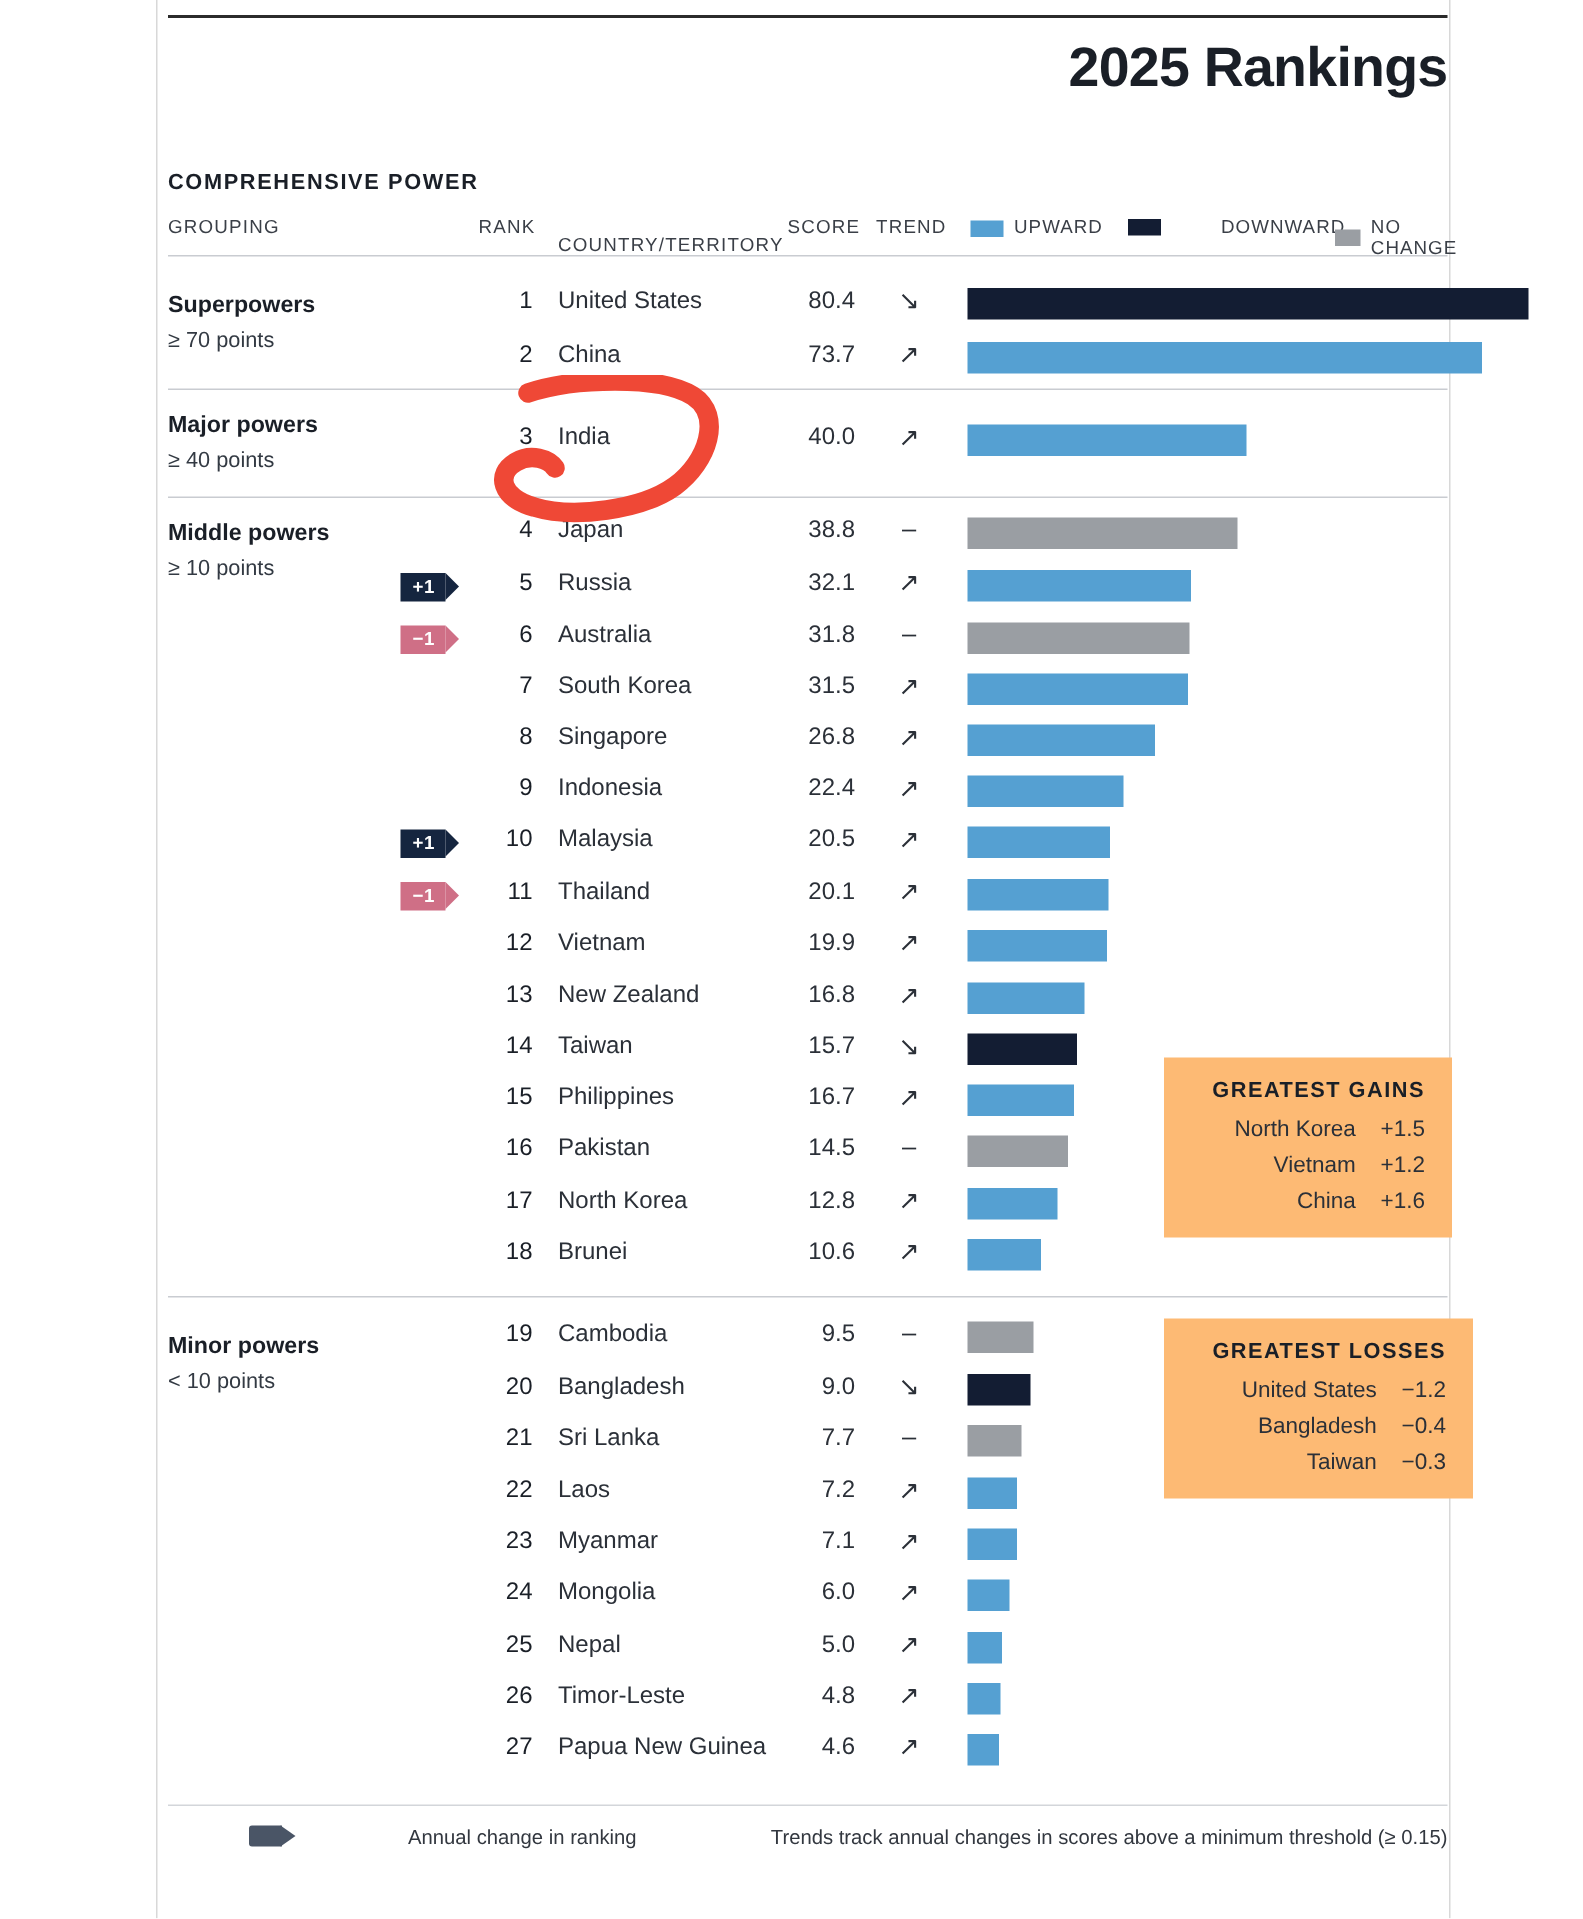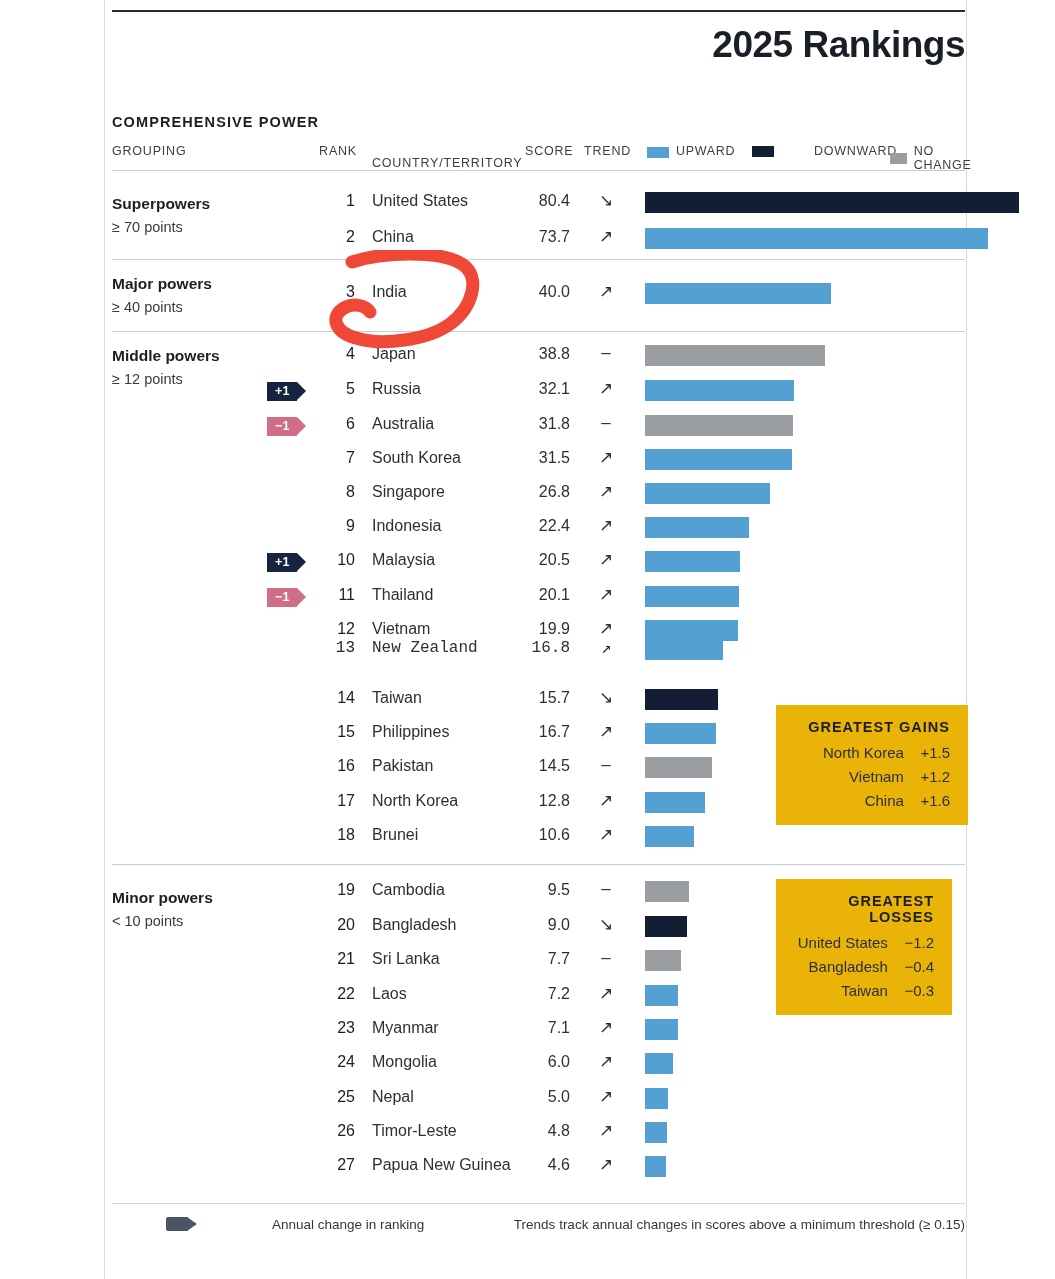--- a/index.html
+++ b/index.html
@@ -169,21 +169,21 @@
     border-left: 9px solid currentColor;
   }
   .chg.up { background: #15253f; color: #15253f; }
   .chg.up span { color: #ffffff; }
   .chg.down { background: #cf6f86; color: #cf6f86; }
   .chg.down span { color: #ffffff; }
 
   
   .callout {
     position: absolute;
-    background: #eab308;
+    background: #fdba74;
     padding: 14px 18px 16px 18px;
     text-align: right;
   }
   .callout .c-title {
     font-size: 14.5px;
     font-weight: 700;
     letter-spacing: 1px;
     color: #1a1f27;
     margin-bottom: 9px;
   }
@@ -298,21 +298,21 @@
   <div class="group-label" style="top:192px">
     <span>Superpowers</span>
     <span class="sub">≥ 70 points</span>
   </div>
   <div class="group-label" style="top:272px">
     <span>Major powers</span>
     <span class="sub">≥ 40 points</span>
   </div>
   <div class="group-label" style="top:344px">
     <span>Middle powers</span>
-    <span class="sub">≥ 12 points</span>
+    <span class="sub">≥ 10 points</span>
   </div>
   <div class="group-label" style="top:886px">
     <span>Minor powers</span>
     <span class="sub">&lt; 10 points</span>
   </div>
 
   <div id="rows">
       <div class="row" style="top: 186px;">
         <span class="rank">1</span>
         <span class="country">United States</span>
@@ -394,21 +394,21 @@
         <span class="trend">↗</span>
         <div class="bar" style="background: rgb(85, 160, 210); width: 93.5px;"></div>
       </div>
       <div class="row" style="top: 614px;">
         <span class="rank">12</span>
         <span class="country">Vietnam</span>
         <span class="score">19.9</span>
         <span class="trend">↗</span>
         <div class="bar" style="background: rgb(85, 160, 210); width: 92.5697px;"></div>
       </div>
-      <div class="row" style="top: 633px; font-family: Liberation Mono, monospace;">
+      <div class="row" style="top: 649px;">
         <span class="rank">13</span>
         <span class="country">New Zealand</span>
         <span class="score">16.8</span>
         <span class="trend">↗</span>
         <div class="bar" style="background: rgb(85, 160, 210); width: 78.1493px;"></div>
       </div>
       <div class="row" style="top: 683px;">
         <span class="rank">14</span>
         <span class="country">Taiwan</span>
         <span class="score">15.7</span>
@@ -517,21 +517,21 @@
     <div class="c-row">
       <span>Vietnam</span>
       <span class="c-val">+1.2</span>
     </div>
     <div class="c-row">
       <span>China</span>
       <span class="c-val">+1.6</span>
     </div>
   </div>
 
-  <div class="callout" id="losses" style="left:776px; top:879px; width:176px;">
+  <div class="callout" id="losses" style="left:776px; top:879px; width:206px;">
     <div class="c-title">GREATEST LOSSES</div>
     <div class="c-row">
       <span>United States</span>
       <span class="c-val">−1.2</span>
     </div>
     <div class="c-row">
       <span>Bangladesh</span>
       <span class="c-val">−0.4</span>
     </div>
     <div class="c-row">

